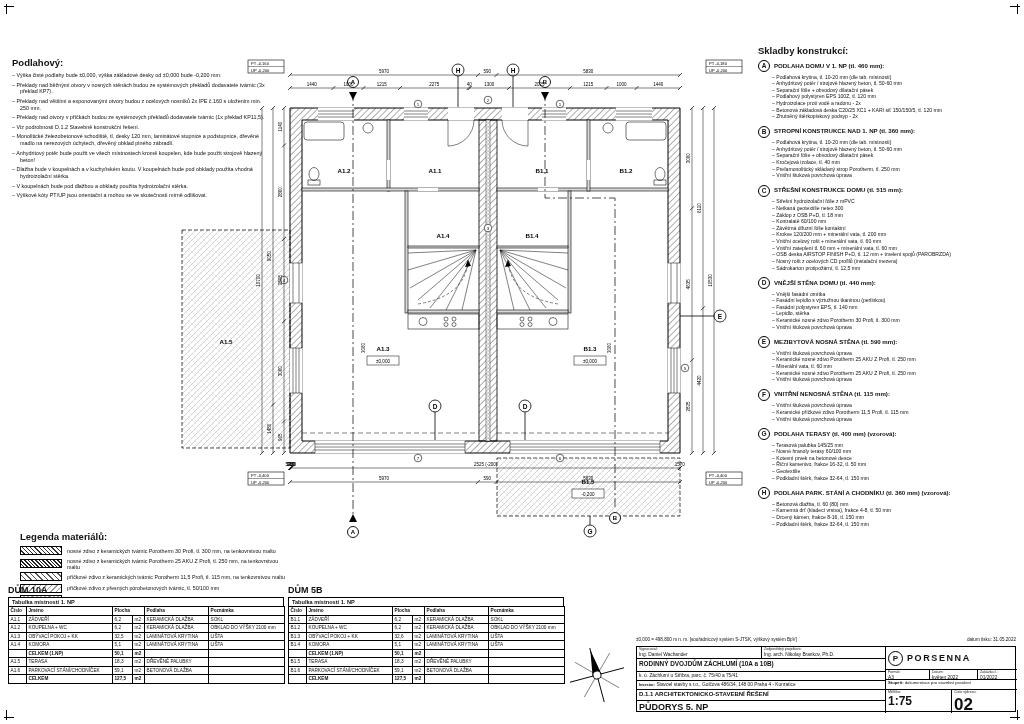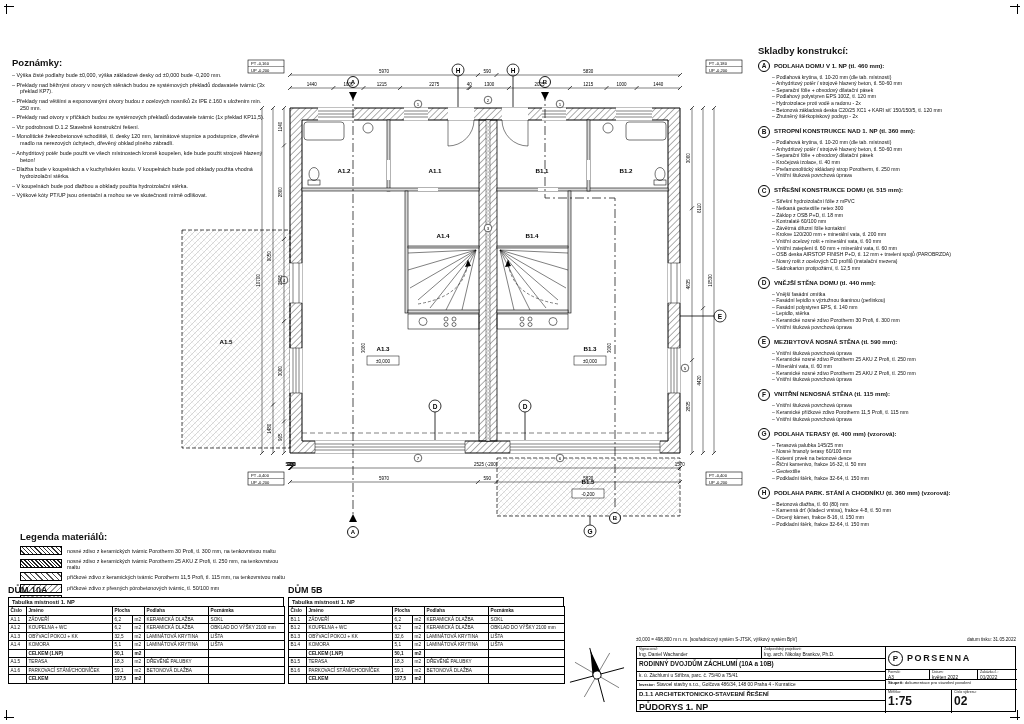--- a/index.html
+++ b/index.html
@@ -63,21 +63,21 @@
   <div class="mark" style="left:4px;top:6px;width:10px;height:1px"></div>
   <div class="mark" style="left:6px;top:4px;width:1px;height:10px"></div>
   <div class="mark" style="right:4px;top:6px;width:10px;height:1px"></div>
   <div class="mark" style="right:6px;top:4px;width:1px;height:10px"></div>
   <div class="mark" style="left:4px;bottom:6px;width:10px;height:1px"></div>
   <div class="mark" style="left:6px;bottom:4px;width:1px;height:10px"></div>
   <div class="mark" style="right:4px;bottom:6px;width:10px;height:1px"></div>
   <div class="mark" style="right:6px;bottom:4px;width:1px;height:10px"></div>
 
   <div class="notes">
-    <div class="blk-head">Poznámky:</div>
+    <div class="blk-head">Podlahový:</div>
     <div>
         <div class="note-item">–  Výška čisté podlahy bude ±0,000, výška základové desky od ±0,000 bude -0,200 mm.</div>
         <div class="note-item">–  Překlady nad běžnými otvory v nosných stěnách budou ze systémových překladů dodavatele tvárnic (3x překlad KP7).</div>
         <div class="note-item">–  Překlady nad většími a exponovanými otvory budou z ocelových nosníků 2x IPE č.160 s uložením min. 250 mm.</div>
         <div class="note-item">–  Překlady nad otvory v příčkách budou ze systémových překladů dodavatele tvárnic (1x překlad KP11,5).</div>
         <div class="note-item">–  Viz podrobnosti D.1.2 Stavebně konstrukční řešení.</div>
         <div class="note-item">–  Monolitické železobetonové schodiště, tl. desky 120 mm, laminátové stupnice a podstupnice, dřevěné madlo na nerezových úchytech, dřevěný obklad plného zábradlí.</div>
         <div class="note-item">–  Anhydritový potěr bude použit ve všech místnostech kromě koupelen, kde bude použit strojově hlazený beton!</div>
         <div class="note-item">–  Dlažba bude v koupelnách a v kuchyňském koutu. V koupelnách bude pod obklady použita vhodná hydroizolační stěrka.</div>
         <div class="note-item">–  V koupelnách bude pod dlažbou a obklady použita hydroizolační stěrka.</div>
@@ -802,21 +802,21 @@
     <div class="cell nL" style="left:0;top:24px;width:248px;height:9px">
       <span class="val">k. ú. Záchlumí u Stříbra, parc. č. 75/40 a 75/41</span>
     </div>
     <div class="cell nL" style="left:0;top:33px;width:248px;height:9px">
       <span class="val"><b style="font-size:3.8px">Investor:</b> <span>Stavoel stavby s.r.o., Golčova 486/34, 148 00 Praha 4 - Kunratice</span></span>
     </div>
     <div class="cell nL" style="left:0;top:42px;width:248px;height:11px">
       <span class="val big" style="font-size:6px">D.1.1 ARCHITEKTONICKO-STAVEBNÍ ŘEŠENÍ</span>
     </div>
     <div class="cell nL" style="left:0;top:53px;width:248px;height:13px">
-      <span class="val big" style="font-size:9px">PŮDORYS 1. NP</span>
+      <span class="val big" style="font-size:9px">PŮDORYS 5. NP</span>
     </div>
     <div class="cell nT" style="left:248px;top:0;width:132px;height:22px">
       <div class="logo-wrap">
         <span class="logo-circle">P</span>
         <span class="logo-name">PORSENNA</span>
       </div>
     </div>
     <div class="cell" style="left:248px;top:22px;width:44px;height:10px">
       <span class="lab">Formát:</span>
       <span class="val">A3</span>
@@ -831,17 +831,17 @@
     </div>
     <div class="cell" style="left:248px;top:32px;width:132px;height:10px">
       <span class="val" style="font-size:4.2px"><b>Stupeň:</b> <span>dokumentace pro stavební povolení</span></span>
     </div>
     <div class="cell" style="left:248px;top:42px;width:66px;height:24px">
       <span class="lab">Měřítko:</span>
       <span class="val big" style="font-size:12px">1:75</span>
     </div>
     <div class="cell" style="left:314px;top:42px;width:66px;height:24px">
       <span class="lab">Číslo výkresu:</span>
-      <span class="val big" style="font-size:12px">02</span>
+      <span class="val big" style="font-size:17px">02</span>
     </div>
   </div>
 
 </div>
 
 </body></html>

